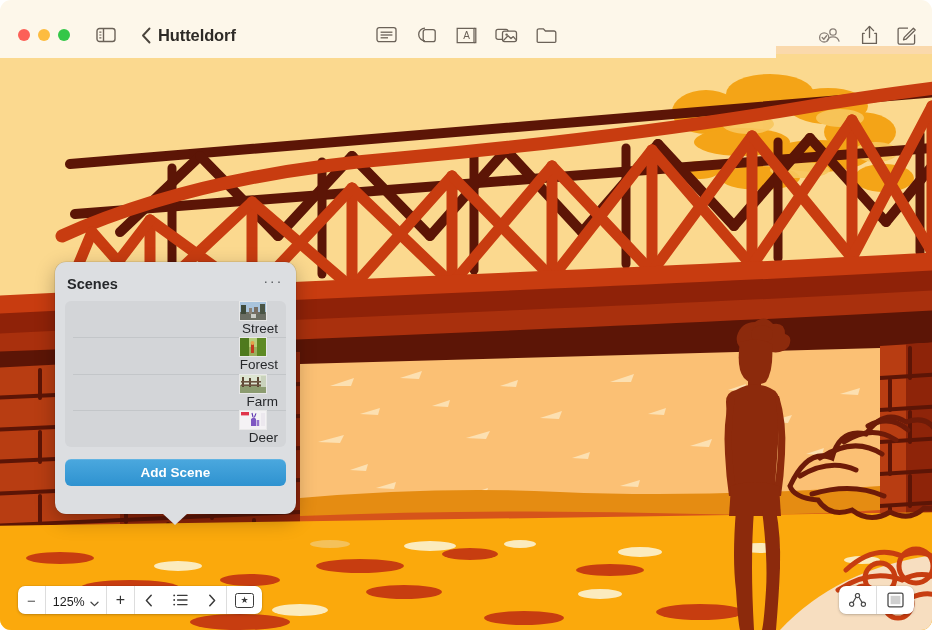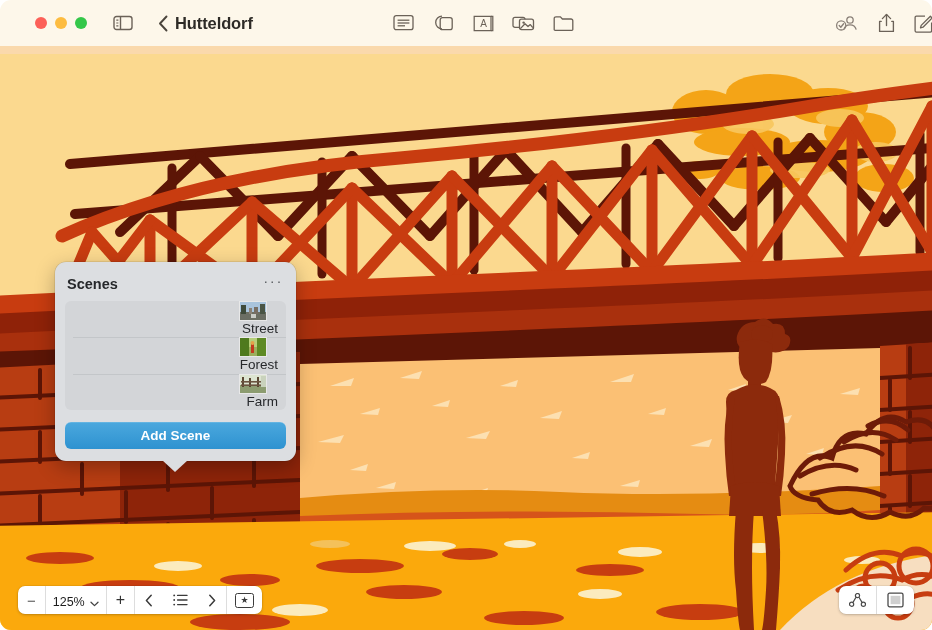--- a/index.html
+++ b/index.html
@@ -14,25 +14,24 @@
   .window {
     position: absolute; left: 0; top: 0;
     width: 932px; height: 630px;
     border-radius: 11px;
     overflow: hidden;
     background: #FDF7EA;
   }
 
   
   .titlebar {
-    position: absolute; left: 0; top: 0;
+    position: absolute; left: 0; top: 12px;
     width: 776px; height: 46px;
     background: #FDF7EA;
     z-index: 40;
-    margin-left: 17px;
   }
   .traffic { position: absolute; left: 18px; top: 17px; display: flex; gap: 8px; }
   .tl { width: 12px; height: 12px; border-radius: 50%; }
   .tl.red    { background: #FC6058; }
   .tl.yellow { background: #FDBC40; }
   .tl.green  { background: #34C749; }
 
   .tb-btn {
     position: absolute; top: 10px;
     height: 26px; min-width: 26px;
@@ -59,21 +58,21 @@
   .canvas svg { display: block; }
 
   
   .popover {
     position: absolute; left: 55px; top: 262px;
     width: 241px;
     background: #DCDEE1;
     border-radius: 11px;
     box-shadow: 0 6px 20px rgba(0,0,0,.28), 0 0 0 .5px rgba(0,0,0,.14);
     z-index: 60;
-    padding: 9px 10px 12px 10px;
+    padding: 9px 10px 28px 10px;
   }
   .pop-header {
     height: 26px; display: flex; align-items: center;
     justify-content: space-between;
     padding: 0 3px 0 2px;
   }
   .pop-title { font-size: 14.5px; font-weight: bold; color: #26282b; }
   .pop-more {
     font-size: 15px; color: #5d6165; letter-spacing: 1.6px;
     line-height: 10px; padding-bottom: 6px;
@@ -558,20 +557,33 @@
             <rect x="1" y="6" width="20" height="1.6" fill="#6B5440"></rect>
             <rect x="1" y="9.4" width="20" height="1.6" fill="#6B5440"></rect>
             <rect x="21" y="1" width="5" height="11" fill="#C9D2BC"></rect>
           </svg>
         </div>
         <div class="scene-label">Farm</div>
       </div>
 
 
 
+      <div class="scene-row">
+        <div class="thumb">
+          <svg width="26" height="18" viewBox="0 0 26 18">
+            <rect width="26" height="18" fill="#F4F2F4"></rect>
+            <rect x="1" y="1" width="8" height="3.4" fill="#E0344A"></rect>
+            <path d="M11 15 L11 8 L14 6 L16 8 L16 15 Z" fill="#7E57C2"></path>
+            <path d="M13 6 L12 2 M14.5 6 L16 2.4" stroke="#5E35B1" stroke-width="1.1" fill="none"></path>
+            <rect x="16.6" y="9" width="2.6" height="6" fill="#9575CD"></rect>
+            <rect x="21" y="2" width="4" height="13" fill="#ECE8EE"></rect>
+          </svg>
+        </div>
+        <div class="scene-label">Deer</div>
+      </div>
 
     </div>
 
     <button class="add-scene">Add Scene</button>
 
     <div class="pop-arrow">
       <svg width="26" height="12" viewBox="0 0 26 12">
         <path d="M0 0 L13 12 L26 0 Z" fill="#DCDEE1"></path>
       </svg>
     </div>

